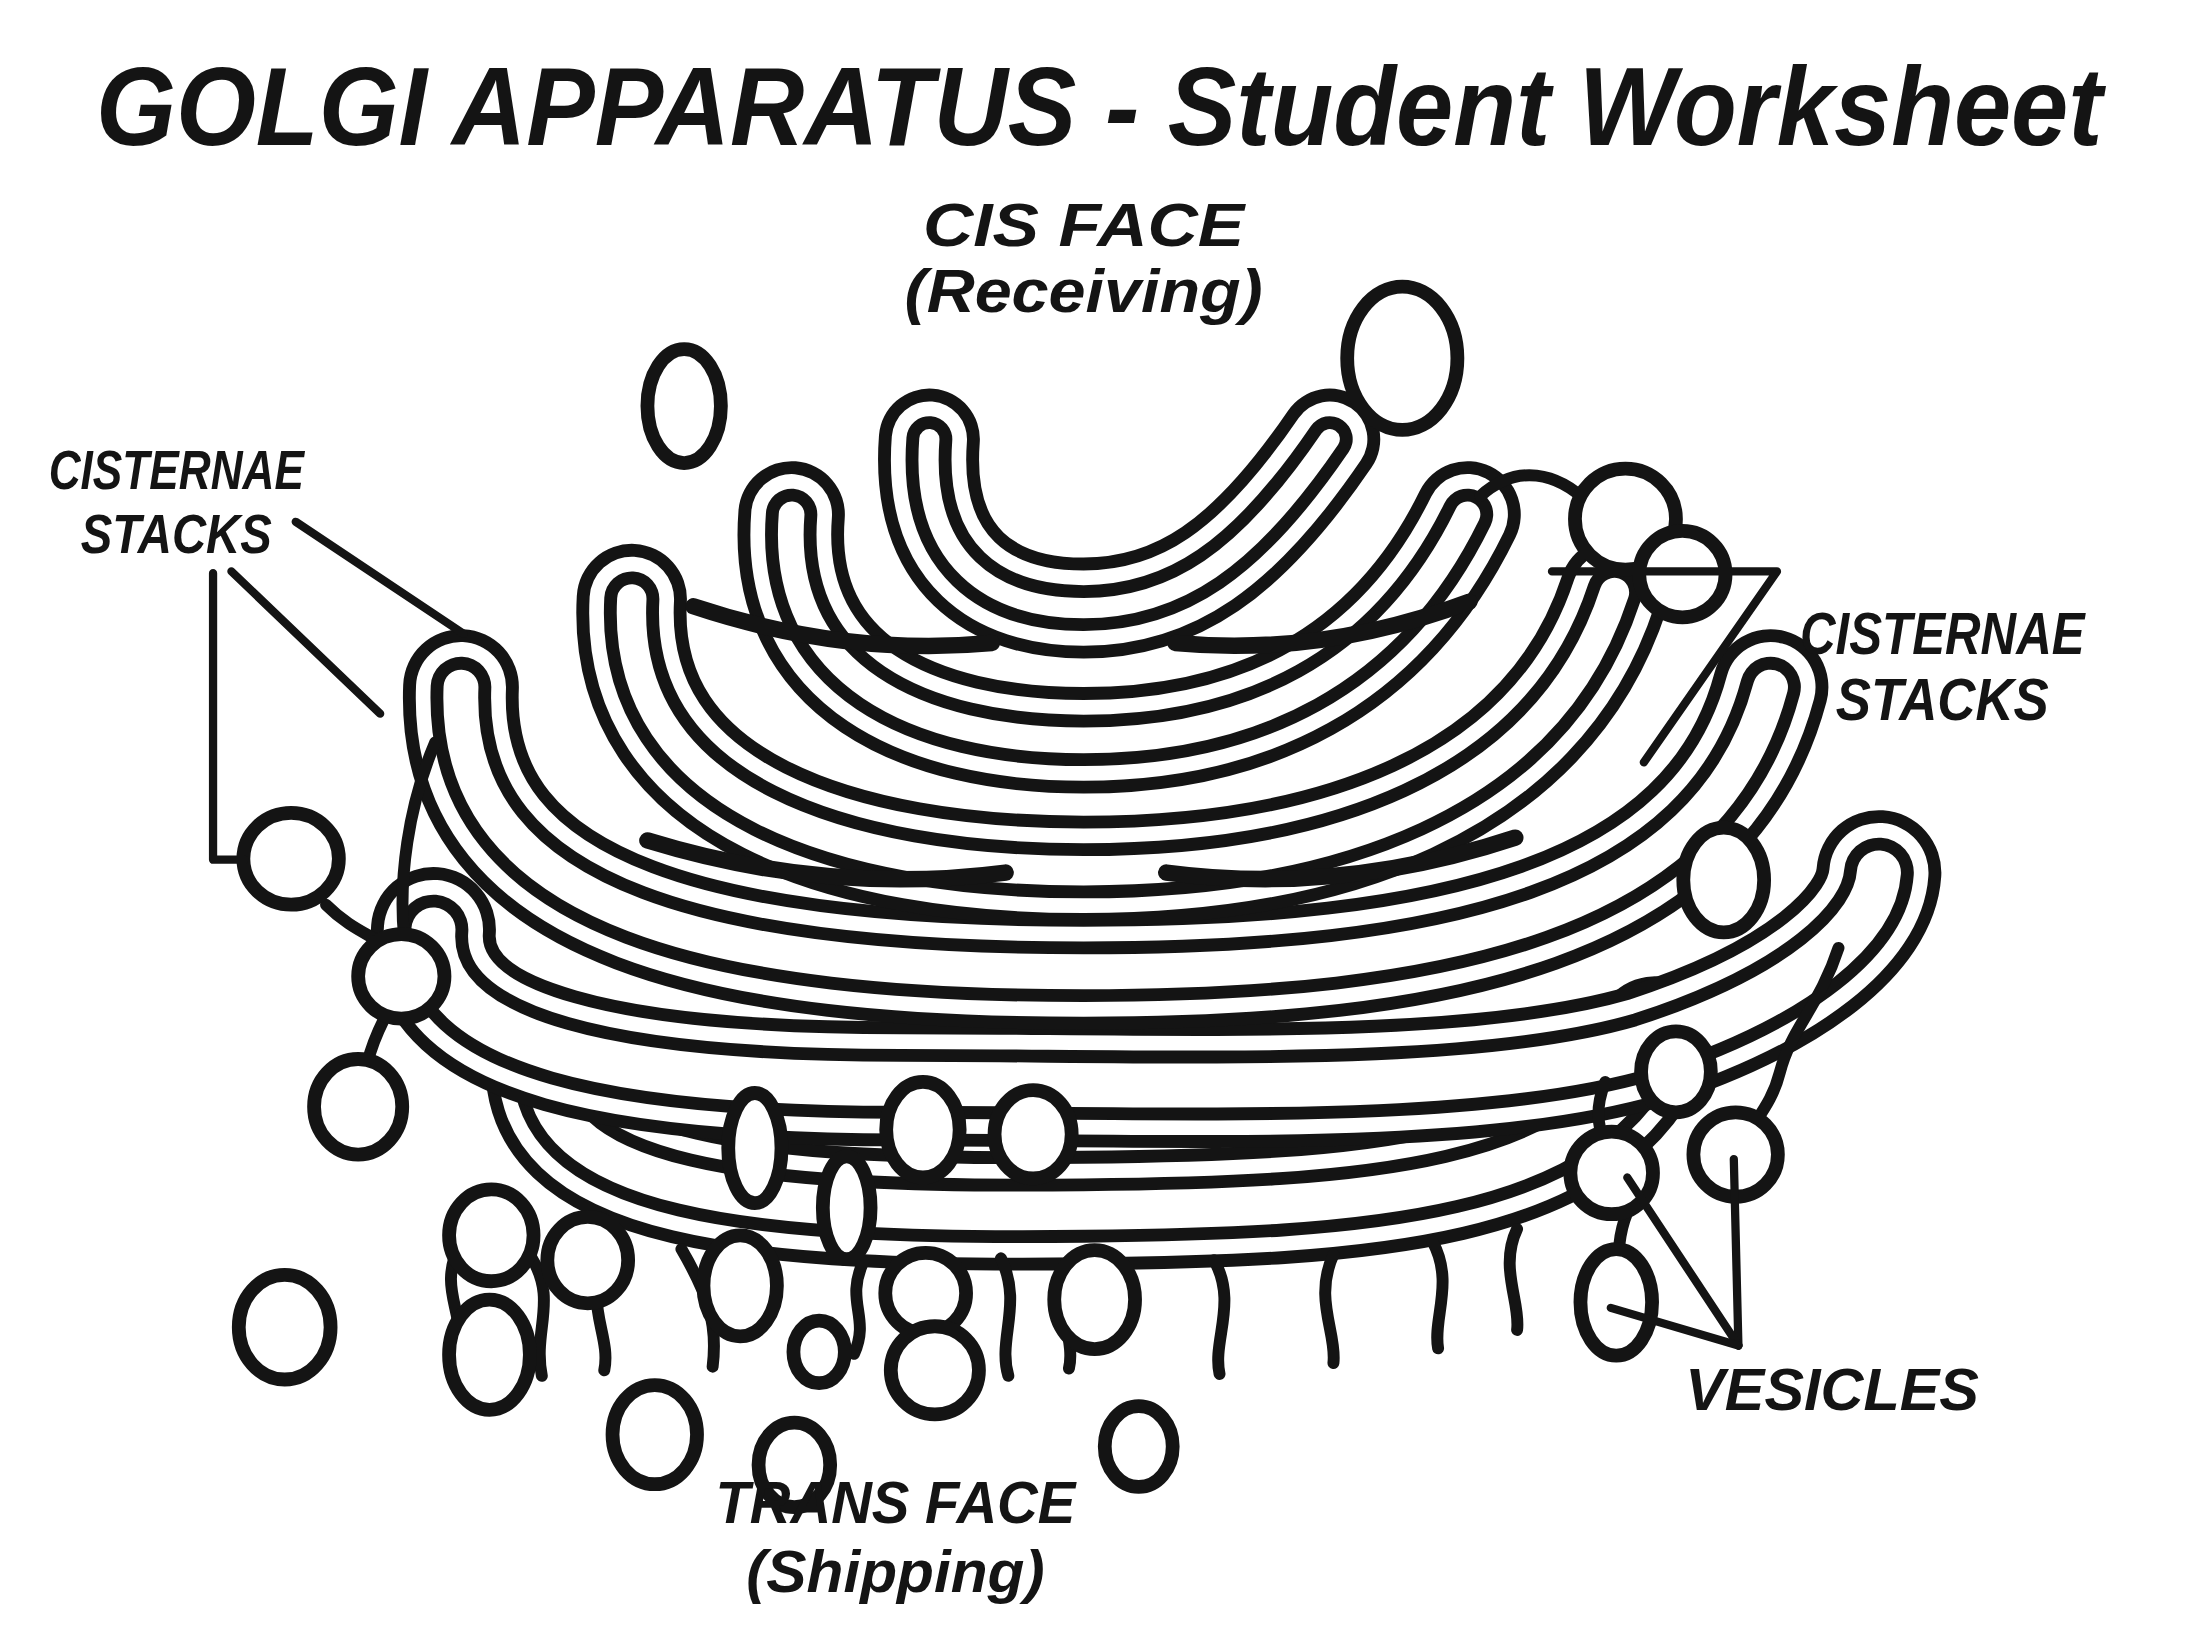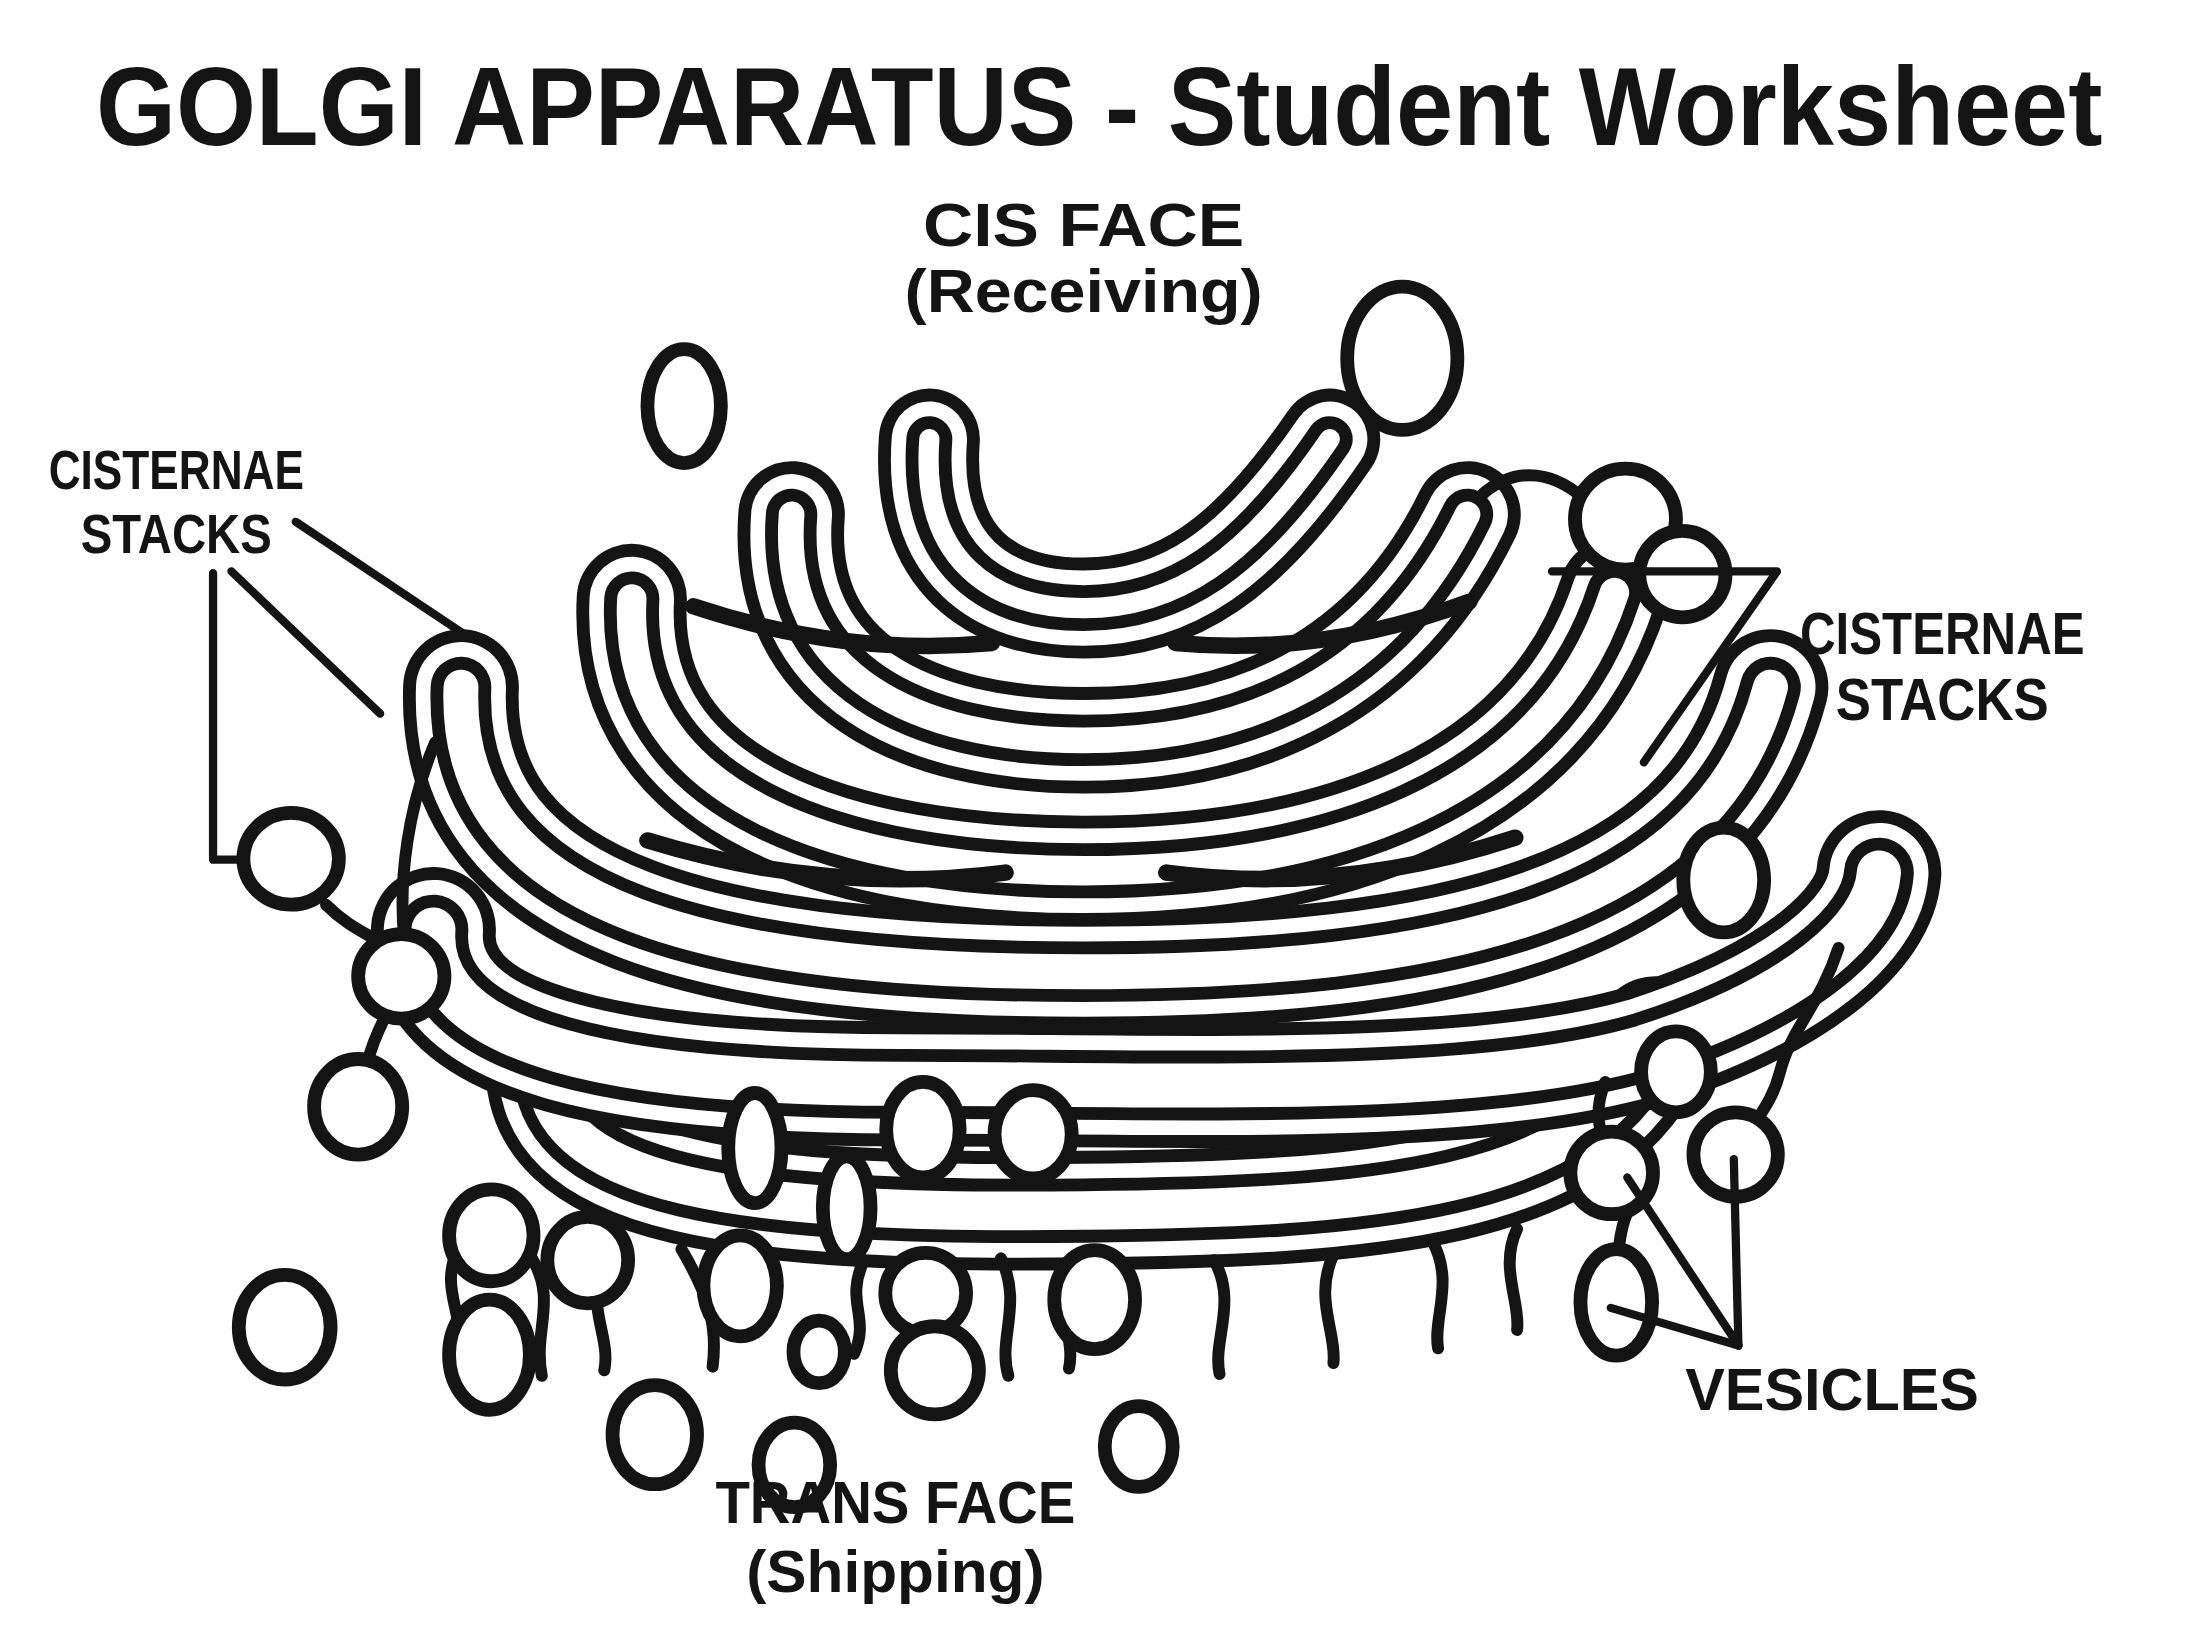--- a/index.html
+++ b/index.html
@@ -2,20 +2,21 @@
 <html style="font-size:14.7px"><head>
 <meta charset="utf-8">
 <style>
   html,body{margin:0;padding:0;background:#e8e8e8;}
   #stage{
     width:2204px;height:1646px;
     background:#ffffff;
     position:relative;
     font-family:"Liberation Sans", sans-serif;
     overflow:hidden;
+    font-style:italic;
   }
   svg{display:block;width:100%;height:100%;}
   text{
     font-family:"Liberation Sans","DejaVu Sans",sans-serif;
     font-weight:700;
     fill:#141414;
     text-anchor:middle;
   }
 </style>
 </head>

